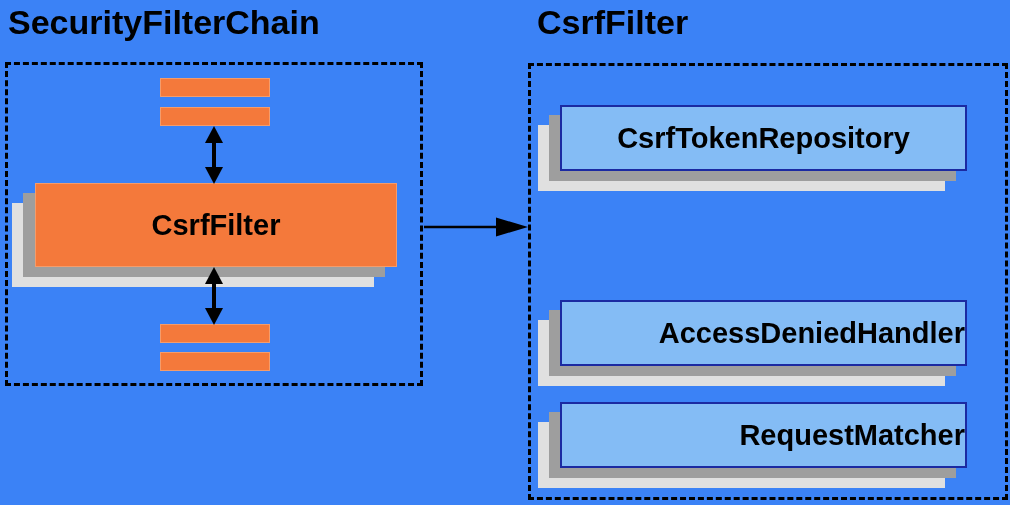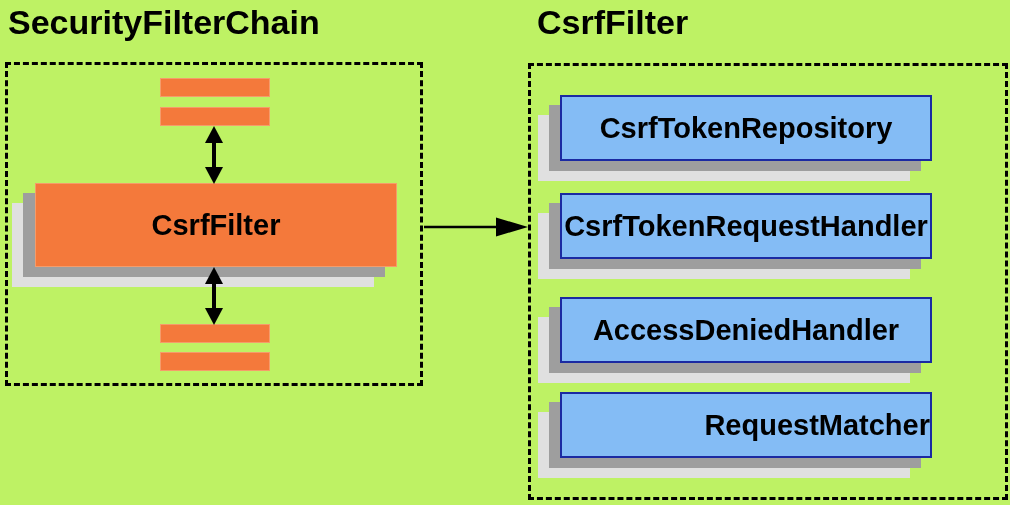--- a/index.html
+++ b/index.html
@@ -9,21 +9,21 @@
     --blue-border:#1b2aa2;
     --shadow-dark:#9e9e9e;
     --shadow-light:#e0e0e0;
     --ink:#000000;
   }
   html,body{margin:0;padding:0;background:#ffffff;}
   body{font-family:"Liberation Sans", sans-serif;}
   .canvas{
     position:relative;
     width:1010px;height:505px;
-    background:#bef264;
+    background:#3b82f6;
     overflow:hidden;
   }
   .title{
     position:absolute;
     font-weight:bold;
     font-size:34px;
     line-height:1.1;
     color:var(--ink);
     white-space:nowrap;
   }
@@ -53,32 +53,33 @@
     left:35px;top:183px;width:362px;height:84px;
     background:var(--orange);
     border:1px solid var(--orange-border);
     box-sizing:border-box;
     box-shadow:-12px 10px 0 var(--shadow-dark), -23px 20px 0 var(--shadow-light);
     display:flex;align-items:center;justify-content:center;
     font-weight:bold;font-size:29px;color:var(--ink);
   }
   .component{
     position:absolute;
-    left:560px;width:372px;height:66px;
+    left:560px;width:407px;height:66px;
     background:var(--blue-fill);
     border:2px solid var(--blue-border);
     box-sizing:border-box;
     box-shadow:-11px 10px 0 var(--shadow-dark), -22px 20px 0 var(--shadow-light);
     display:flex;align-items:center;justify-content:center;
     font-weight:bold;font-size:29px;color:var(--ink);
     white-space:nowrap;
+    margin-top:10px;
   }
   .component.c0{top:95px;}
   .component.c1{top:193px;}
-  .component.c2{top:297px;}
+  .component.c2{top:290px;justify-content:flex-end;}
   .component.c3{top:392px;justify-content:flex-end;}
   svg.overlay{
     position:absolute;left:0;top:0;width:1010px;height:505px;
     pointer-events:none;
   }
 </style>
 </head>
 <body>
 
 <div class="canvas">
@@ -94,23 +95,20 @@
 
   <div class="filter-main">
     <span>CsrfFilter</span>
   </div>
 
   <div class="bar b3"></div>
   <div class="bar b4"></div>
 
   <div class="component c0">
     <span>CsrfTokenRepository</span>
-  </div>
-  <div class="component c1">
-    <span>CsrfTokenRequestHandler</span>
   </div>
   <div class="component c2">
     <span>AccessDeniedHandler</span>
   </div>
   <div class="component c3">
     <span>RequestMatcher</span>
   </div>
 
   <svg class="overlay" viewBox="0 0 1010 505" xmlns="http://www.w3.org/2000/svg">
 

